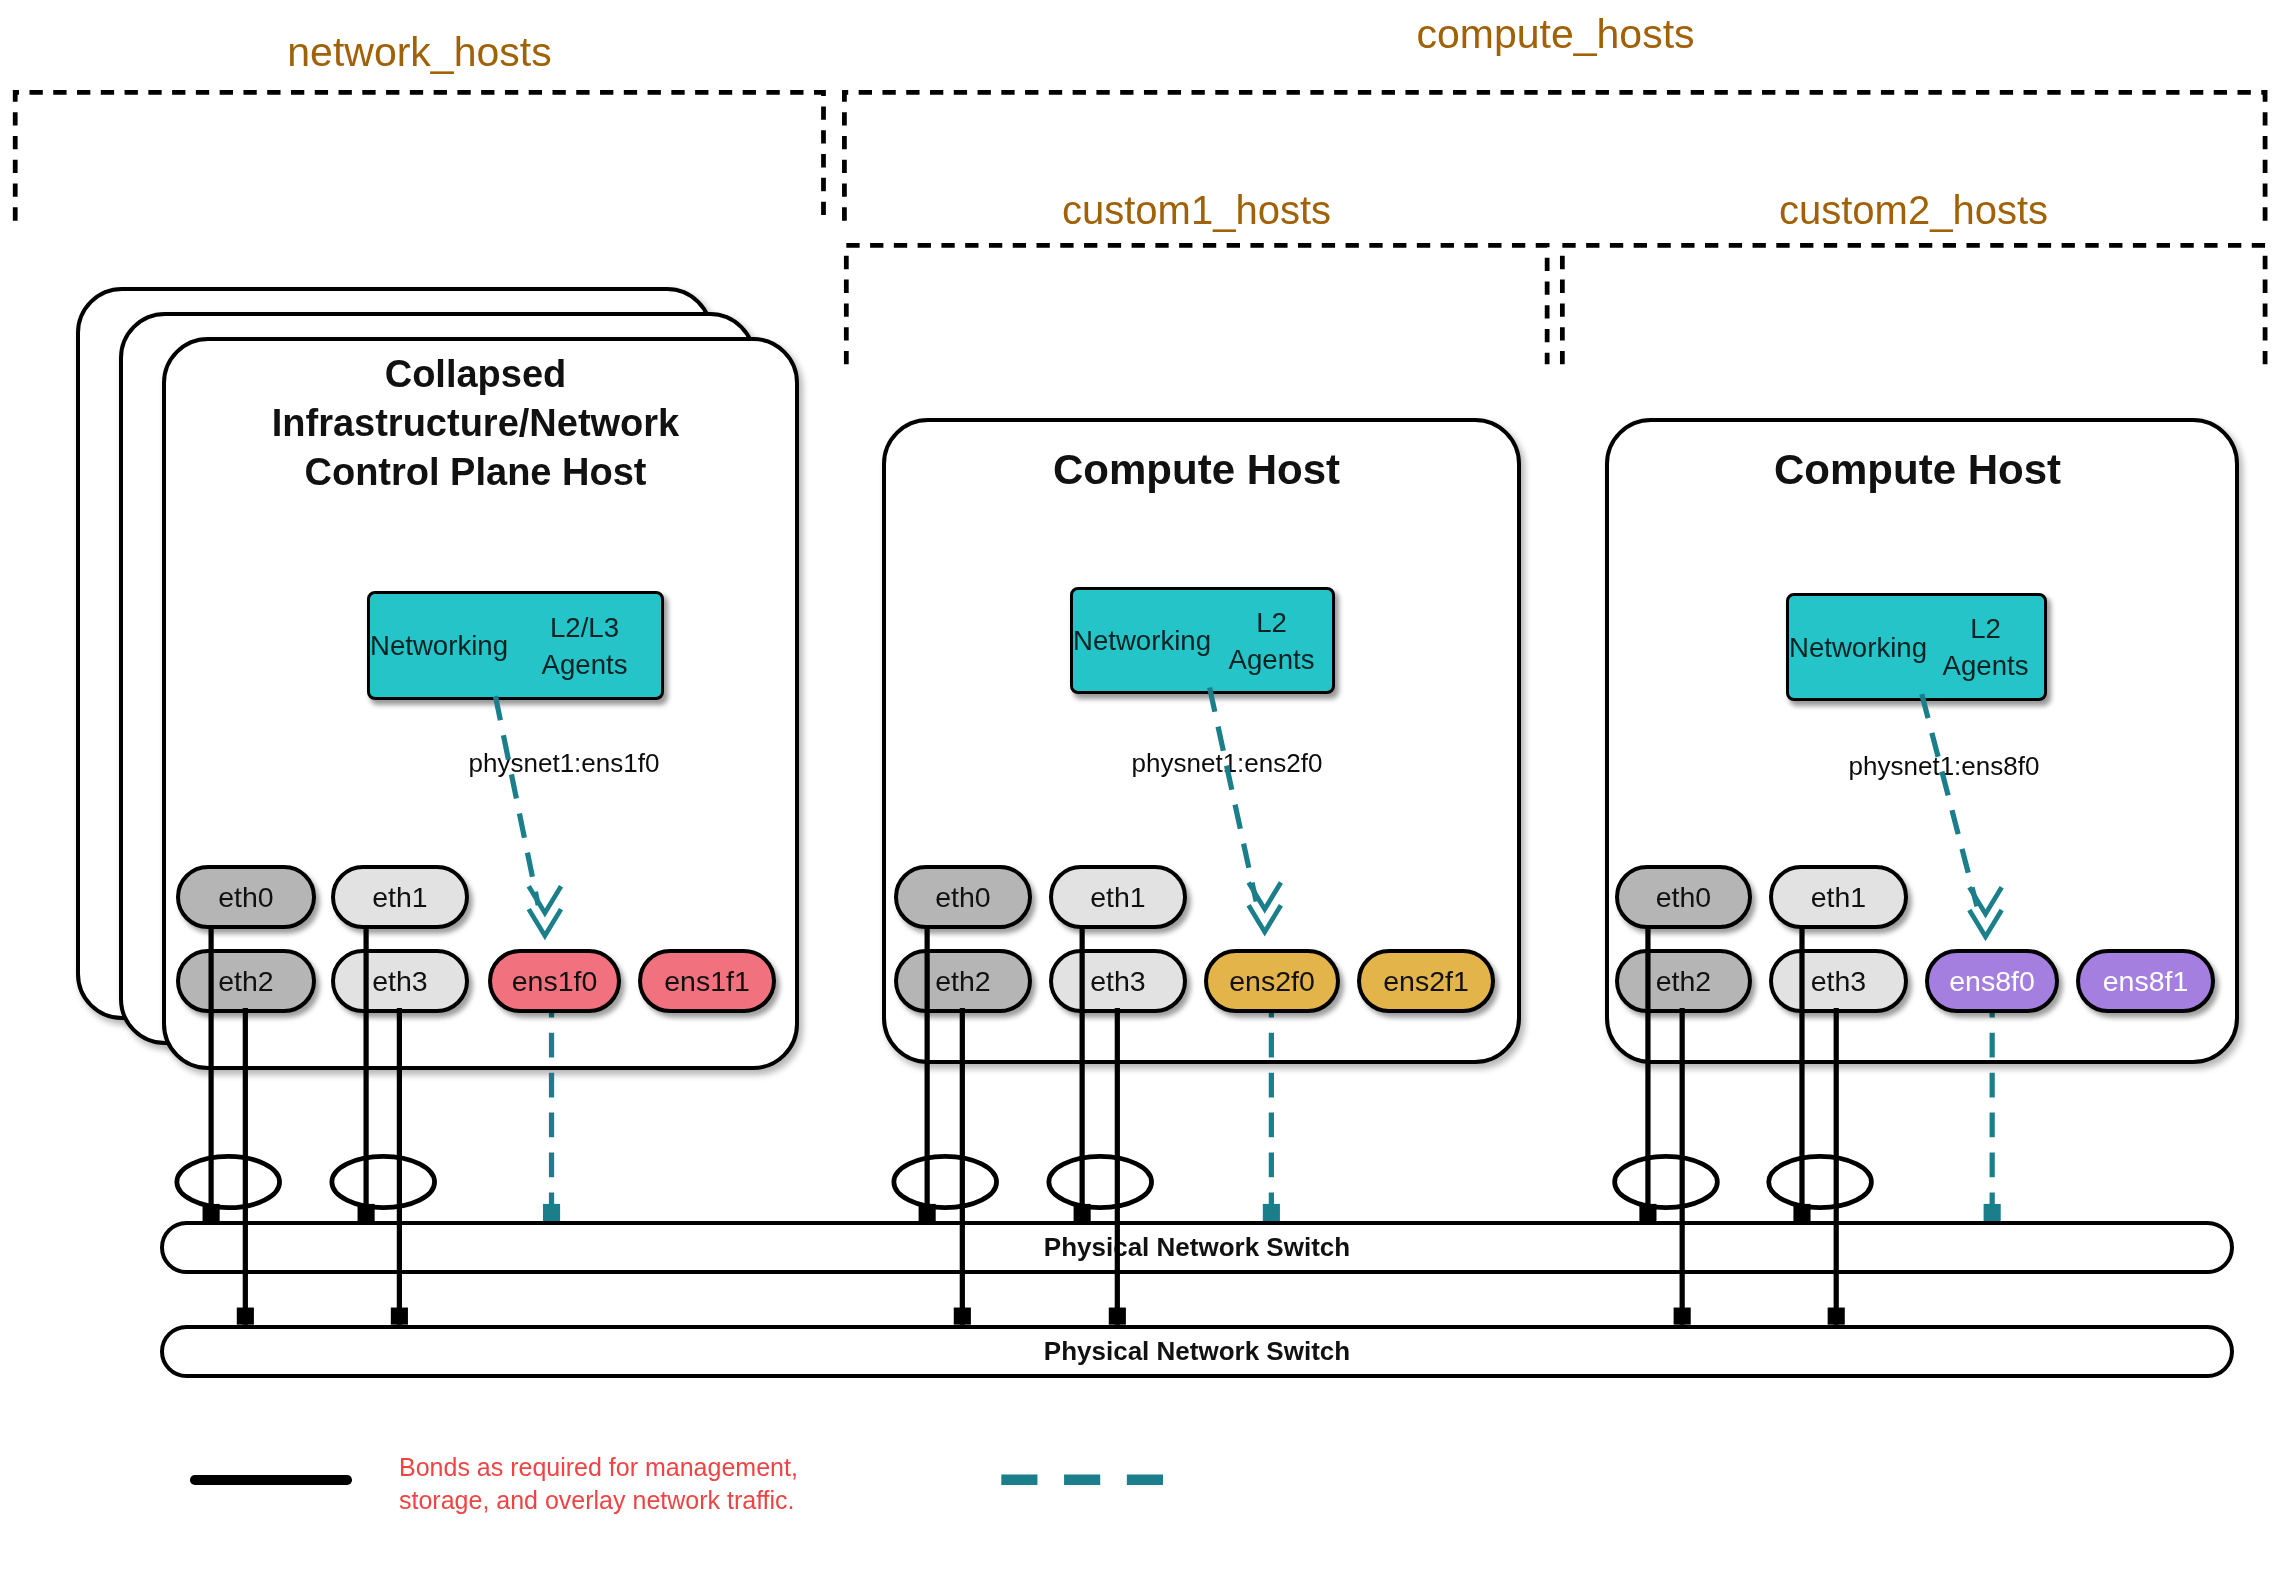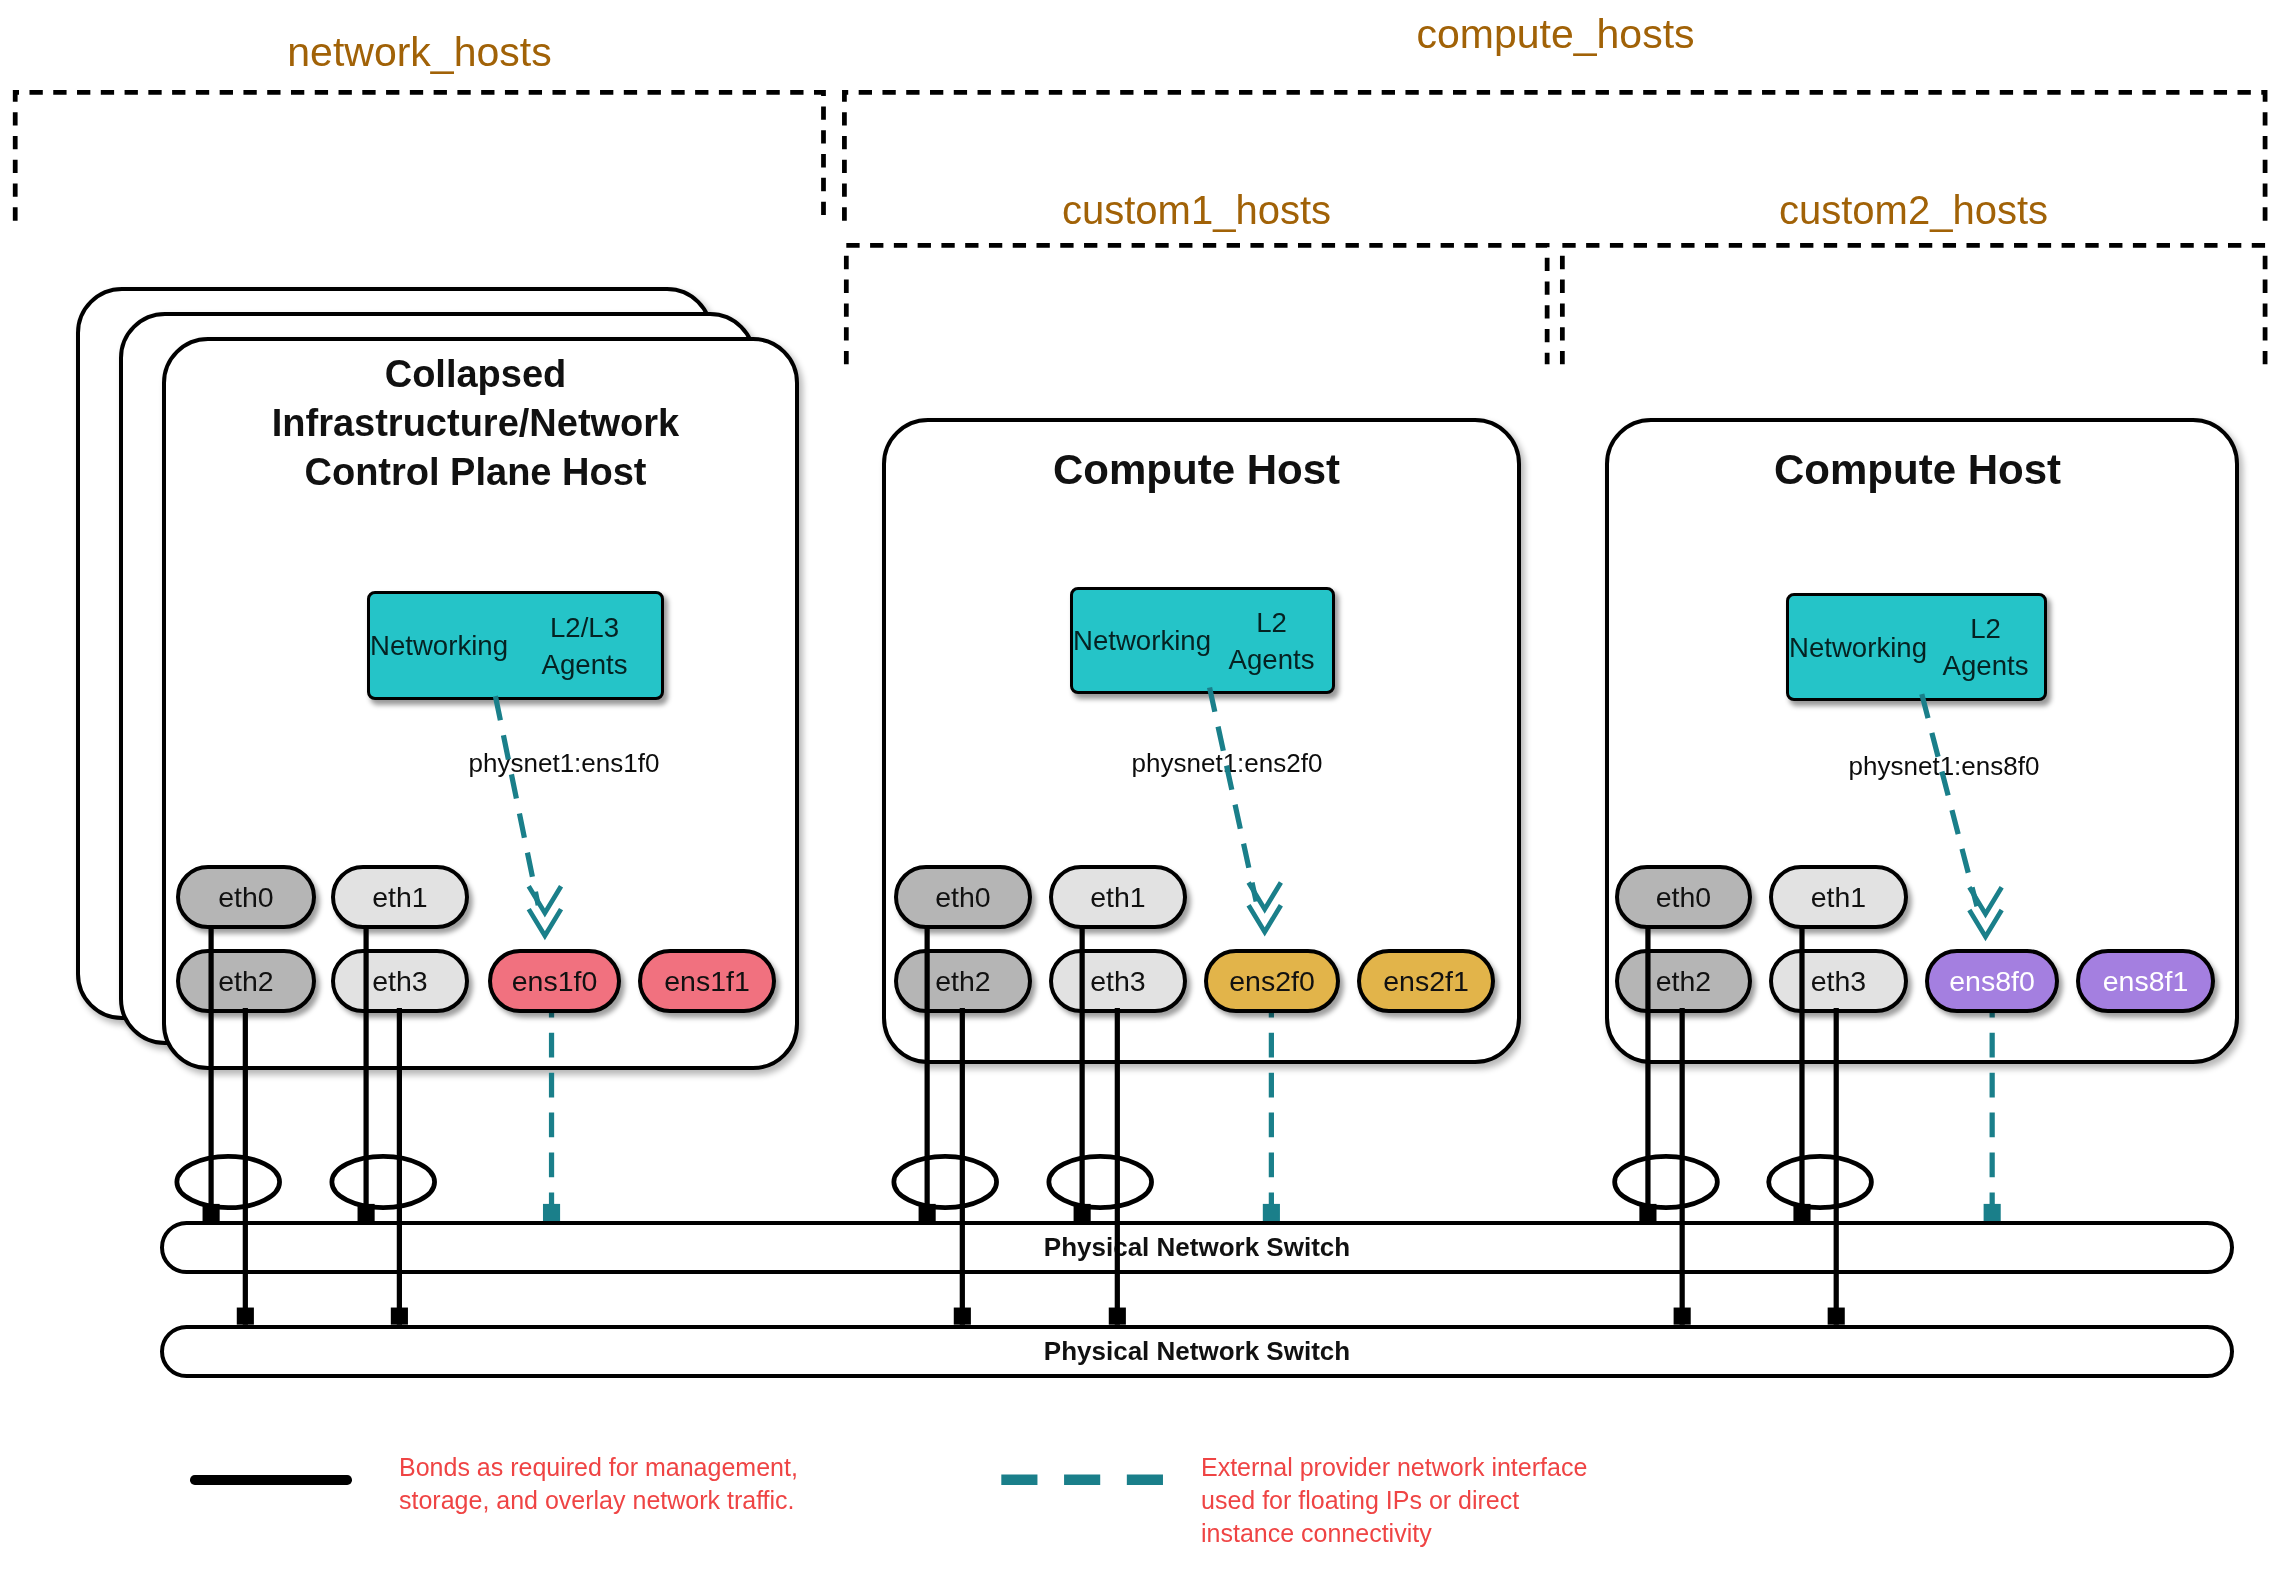--- a/index.html
+++ b/index.html
@@ -186,20 +186,15 @@
     </g>
 
     <line x1="1053" y1="1556" x2="1223" y2="1556" stroke="#1a7f8a" stroke-width="11" stroke-dasharray="38 28"></line>
   </svg>
 
   <div class="abs legend-swatch-solid" style="left:190px;top:1475px;width:162px;height:9.5px;"></div>
   <div class="abs legend-text" style="left:399px;top:1451px;width:533px;">
     <div>Bonds as required for management,</div>
     <div>storage, and overlay network traffic.</div>
   </div>
-  <div class="abs legend-text" style="left:1201px;top:1451px;width:533px;">
-    <div>External provider network interface</div>
-    <div>used for floating IPs or direct</div>
-    <div>instance connectivity</div>
-  </div>
 
 </div>
 
 
 </body></html>

